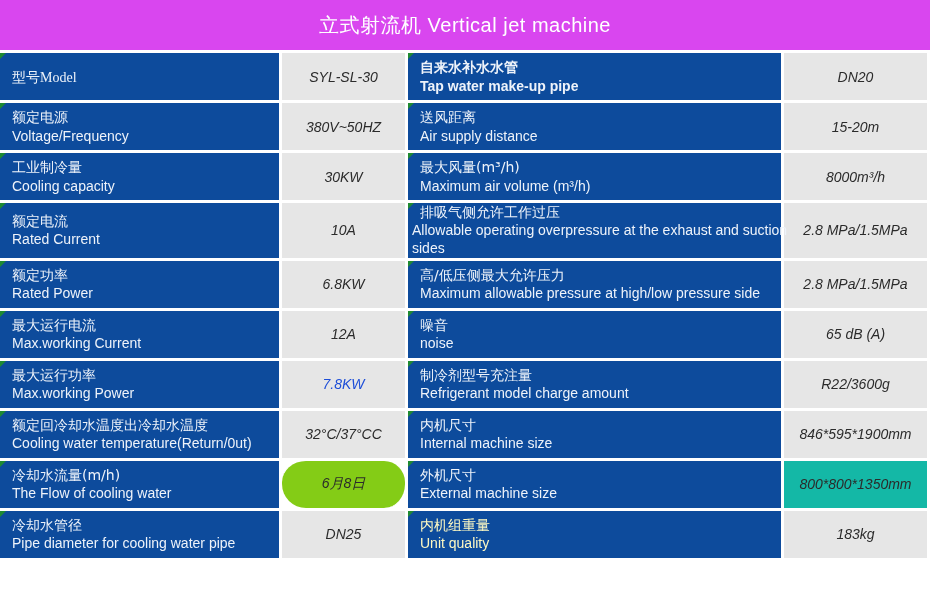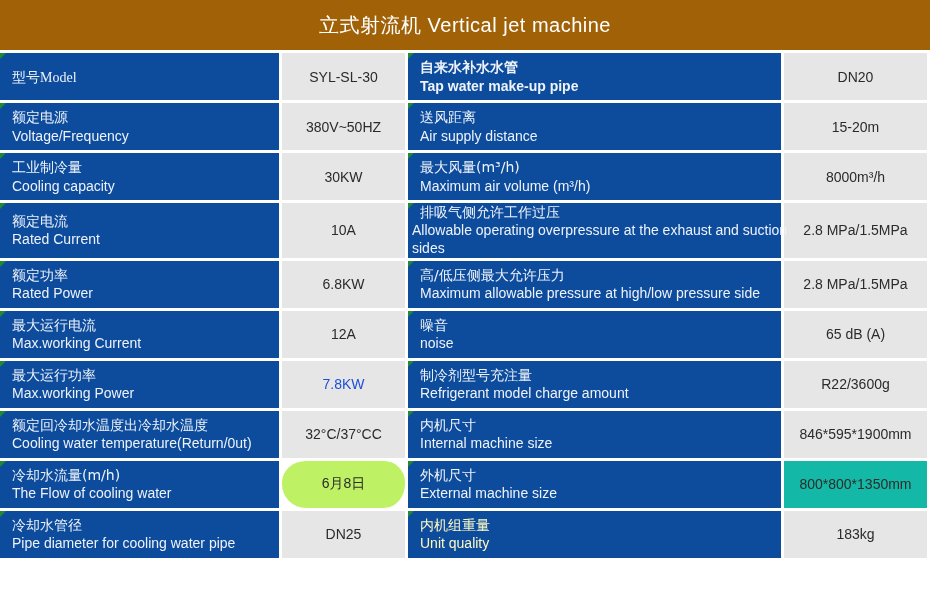--- a/index.html
+++ b/index.html
@@ -117,31 +117,31 @@
   }
 
   
   .tri{
     position:absolute;
     left:0;top:0;
     width:0;height:0;
     border-left:6px solid #1f8a32;
     border-bottom:6px solid transparent;
   }
-  td.value .inner{position:relative;display:block;}
+  td.value .inner{position:relative;display:block;font-style:italic;}
 </style>
 </head>
 <body>
 
 <div id="watermark">
   <span class="wm-text">XIKO</span>
   <span class="wm-cn">希科</span>
 </div>
 
-<div id="title-bar" style="background: #a16207;">
+<div id="title-bar" style="background: #d946ef;">
   <span>立式射流机 Vertical jet machine</span>
 </div>
 
 <table id="spec-table">
   <colgroup>
     <col class="c1">
       <col class="c2">
       <col class="c3">
       <col class="c4">
   </colgroup>
@@ -320,21 +320,21 @@
         </td>
       </tr>
       <tr>
         <td class="label" style="background: rgb(13, 75, 156); color: rgb(238, 243, 250);">
           <span class="tri" style="border-left-color: rgb(31, 138, 50);"></span>
           <div class="cellpad">
             <span class="cn">冷却水流量(m/h)</span>
             <span class="en">The Flow of cooling water</span>
           </div>
         </td>
-        <td class="value" style="background: #bef264; color: rgb(43, 43, 43); border-radius: 24px;">
+        <td class="value" style="background: #84cc16; color: rgb(43, 43, 43); border-radius: 24px;">
           <span class="inner">6月8日</span>
         </td>
         <td class="label" style="background: rgb(13, 75, 156); color: rgb(238, 243, 250);">
           <span class="tri" style="border-left-color: rgb(31, 138, 50);"></span>
           <div class="cellpad">
             <span class="cn">外机尺寸</span>
             <span class="en">External machine size</span>
           </div>
         </td>
         <td class="value" style="background: #14b8a6; color: rgb(43, 43, 43);">

